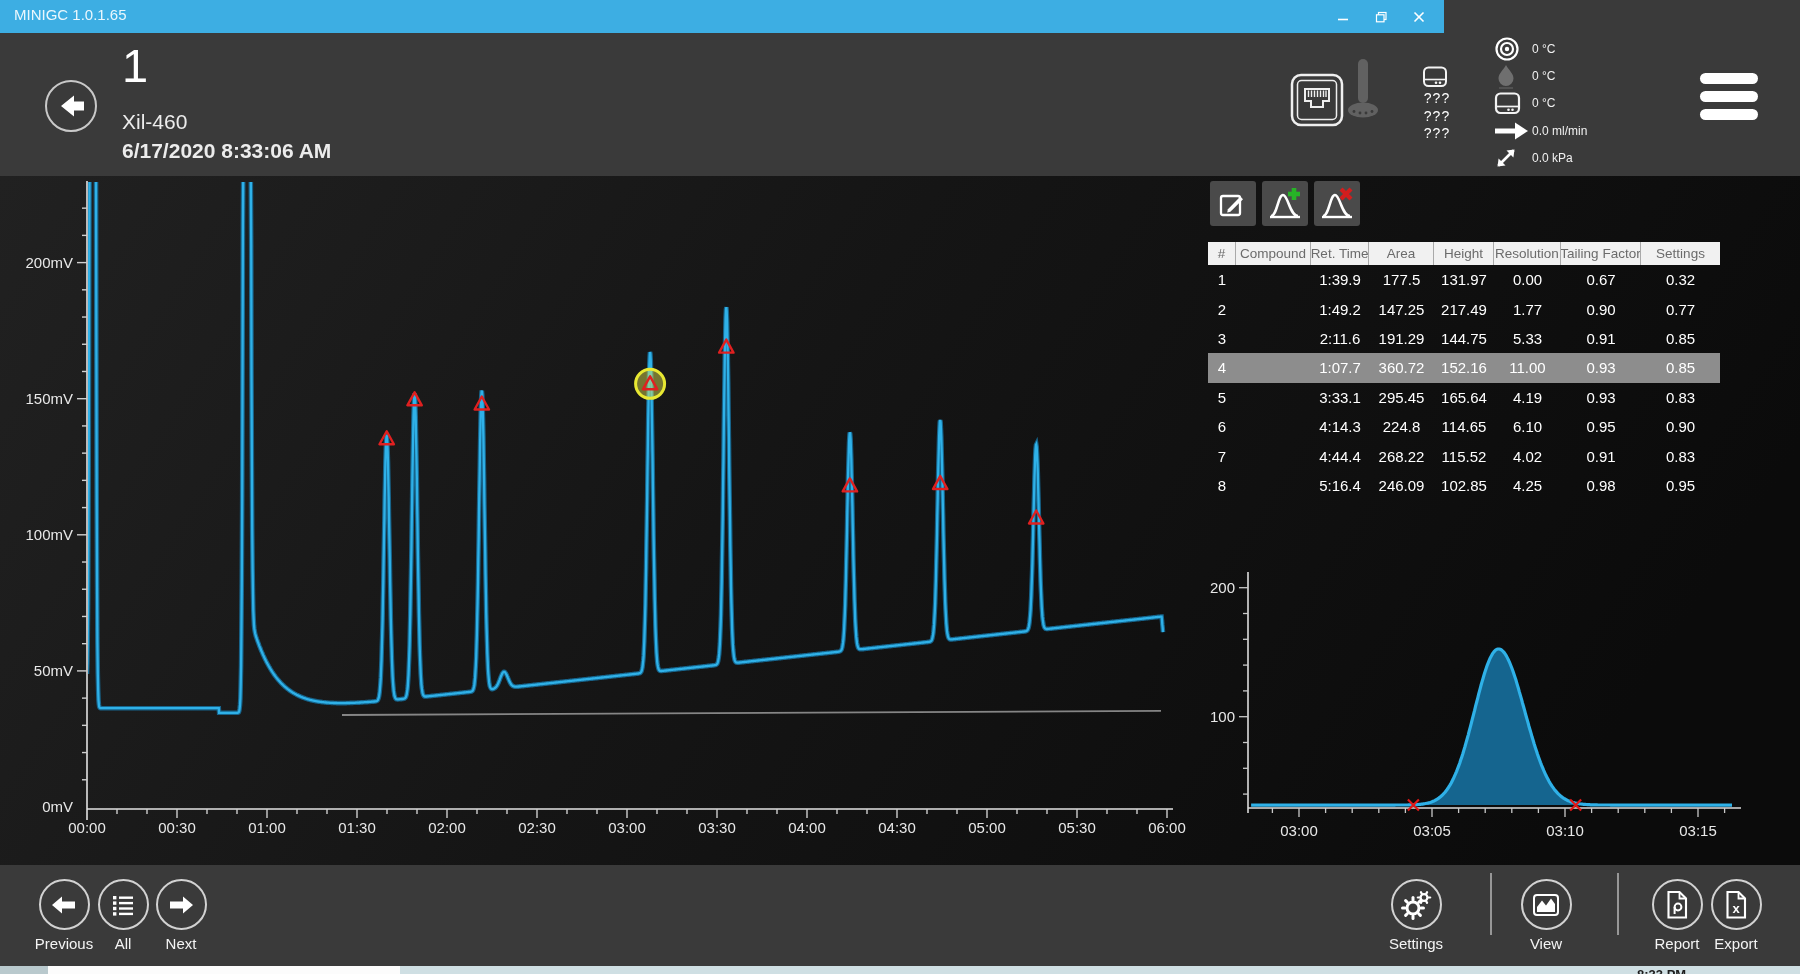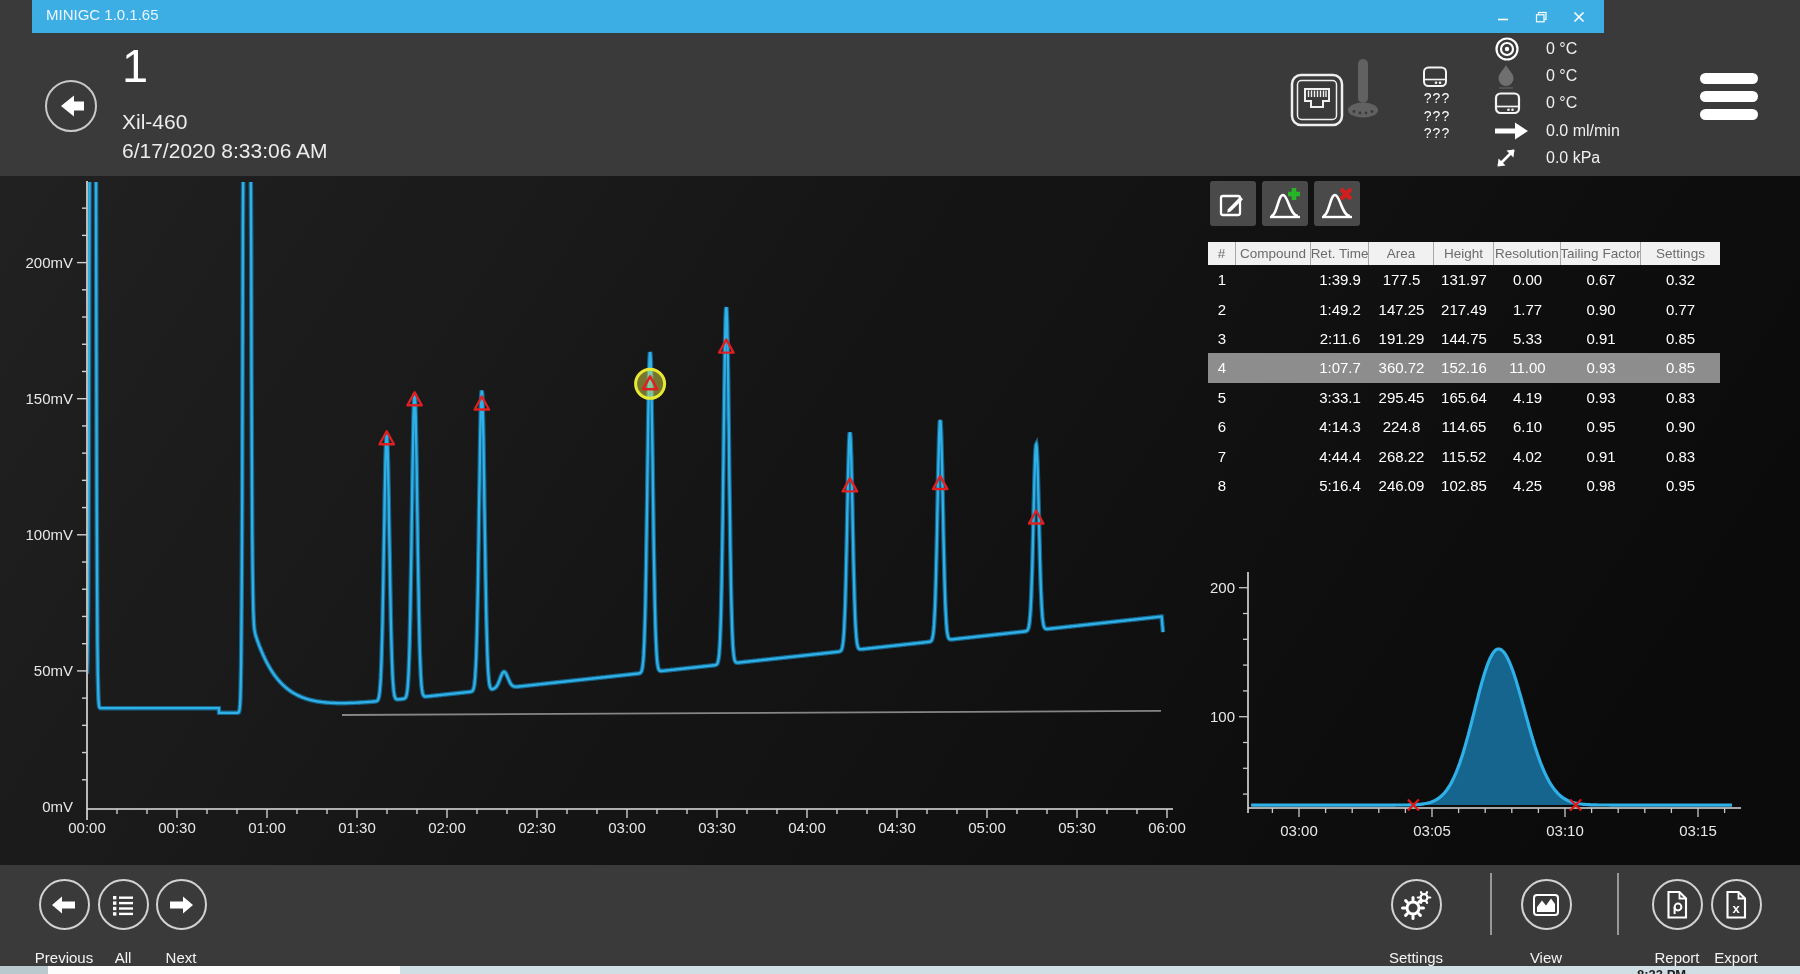--- a/index.html
+++ b/index.html
@@ -1,39 +1,39 @@
 <!DOCTYPE html>
 <html><head>
 <meta charset="utf-8">
 <style>
   html,body{margin:0;padding:0;background:#222;}
   .app{position:relative;width:1800px;height:974px;background:#3a3a3a;overflow:hidden;
        font-family:"Liberation Sans",sans-serif;-webkit-font-smoothing:antialiased;}
   
-  .titlebar{position:absolute;left:0;top:0;width:1572px;height:33px;background:#3daee3;margin-left:32px;}
+  .titlebar{position:absolute;left:0;top:0;width:1444px;height:33px;background:#3daee3;}
   .titlebar .ttl{position:absolute;left:14px;top:6px;font-size:15px;color:#eaf7fd;}
   .wctrls{position:absolute;right:6px;top:0;height:33px;display:flex;align-items:center;}
   .wbtn{width:38px;height:33px;display:flex;align-items:center;justify-content:center;cursor:default;}
   
   .header{position:absolute;left:0;top:33px;width:1800px;height:143px;background:#3a3a3a;}
   .backbtn{position:absolute;left:45px;top:47px;width:48px;height:48px;border:2.5px solid #c9c9c9;
            border-radius:50%;display:flex;align-items:center;justify-content:center;background:transparent;}
   .runnum{position:absolute;left:122px;top:5px;font-size:47px;font-weight:300;color:#fff;}
   .instr{position:absolute;left:122px;top:77px;font-size:21px;font-weight:300;color:#ececec;}
-  .rdate{position:absolute;left:122px;top:106px;font-size:21px;font-weight:400;color:#ececec;}
+  .rdate{position:absolute;left:122px;top:106px;font-size:21px;font-weight:700;color:#ececec;}
   .devcluster span, .devcluster div{color:#f0f0f0;}
   .icon-eth{position:absolute;left:1290px;top:40px;}
   .icon-thermo{position:absolute;left:1347px;top:24px;}
   .icon-ovensm{position:absolute;left:1422px;top:32px;}
   .unknowns{position:absolute;left:1420px;top:57px;width:34px;text-align:center;}
   .unknowns div{font-size:14px;color:#fff;line-height:17.5px;letter-spacing:1px;}
   .readings{position:absolute;left:1494px;top:2px;}
   .rrow{display:flex;align-items:center;height:27.4px;}
   .ric{width:38px;display:flex;justify-content:flex-start;align-items:center;}
-  .rv{font-size:16px;color:#f2f2f2;margin-left:14px;white-space:nowrap;}
+  .rv{font-size:12px;color:#f2f2f2;margin-left:0;white-space:nowrap;}
   .hamburger{position:absolute;left:1700px;top:40px;width:58px;}
   .hbar{height:11px;background:#fff;border-radius:5.5px;margin-bottom:7px;}
   
   .content{position:absolute;left:0;top:176px;width:1800px;height:689px;
            background:linear-gradient(123deg,#212121 0%,#151515 42%,#0b0b0b 88%);}
   #main-chart{position:absolute;left:0;top:0;}
   
   .side-tools{position:absolute;left:1210px;top:5px;display:flex;gap:6px;}
   .tool-btn{width:46px;height:45px;background:#4a4a4a;border-radius:3px;display:flex;
             align-items:center;justify-content:center;}
@@ -46,21 +46,21 @@
   .th:last-child{border-right:none;}
   .trow{height:29.4px;color:#fff;font-size:15px;}
   .trow.sel{background:#8d8d8d;}
   .td{display:flex;align-items:center;justify-content:center;white-space:nowrap;}
   #detail-chart{position:absolute;left:1210px;top:370px;}
   
   .footer{position:absolute;left:0;top:865px;width:1800px;height:101px;background:#3a3a3a;}
   .cbtn{position:absolute;width:96px;display:flex;flex-direction:column;align-items:center;top:14px;}
   .circ{width:47px;height:47px;border:2.5px solid #d2d2d2;border-radius:50%;display:flex;
         align-items:center;justify-content:center;}
-  .cbl{margin-top:19px;font-size:15px;color:#f4f4f4;}
+  .cbl{margin-top:5px;font-size:15px;color:#f4f4f4;}
   .fdiv{position:absolute;top:8px;width:1.5px;height:62px;background:#979797;}
   
   .strip{position:absolute;left:0;top:966px;width:1800px;height:8px;background:#cfdfe3;overflow:hidden;}
   .strip .sA{position:absolute;left:0;top:0;width:48px;height:8px;background:#b9c9cd;}
   .strip .sB{position:absolute;left:48px;top:0;width:352px;height:8px;background:#fcfcfc;}
   .clock{position:absolute;left:1637px;top:1px;font-size:13px;font-weight:bold;color:#1d1d1d;
          font-family:"Liberation Sans",sans-serif;}
   svg{display:block;}
   text{font-family:"Liberation Sans",sans-serif;}
 </style>

